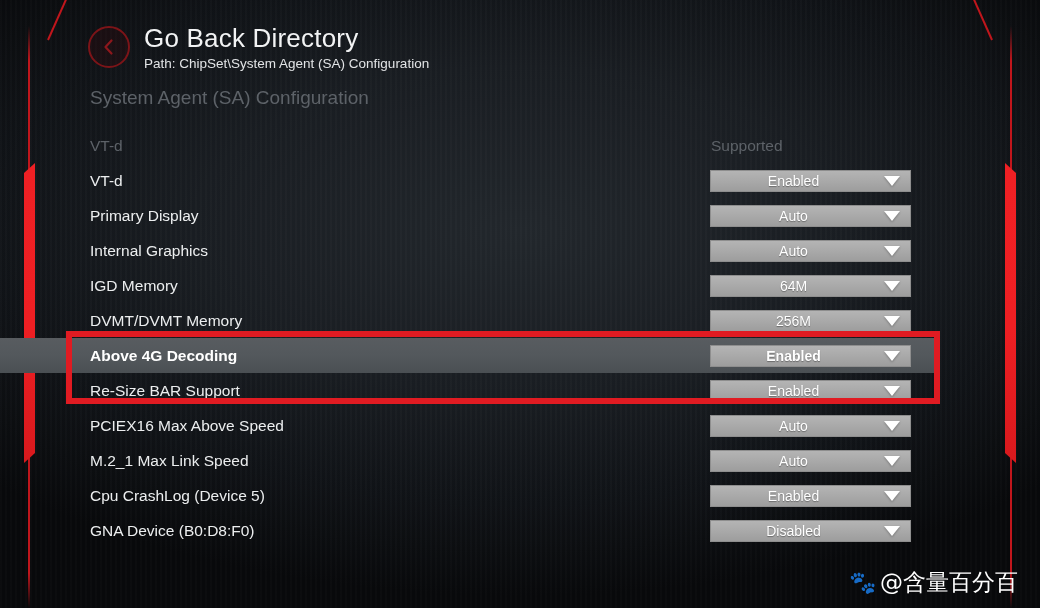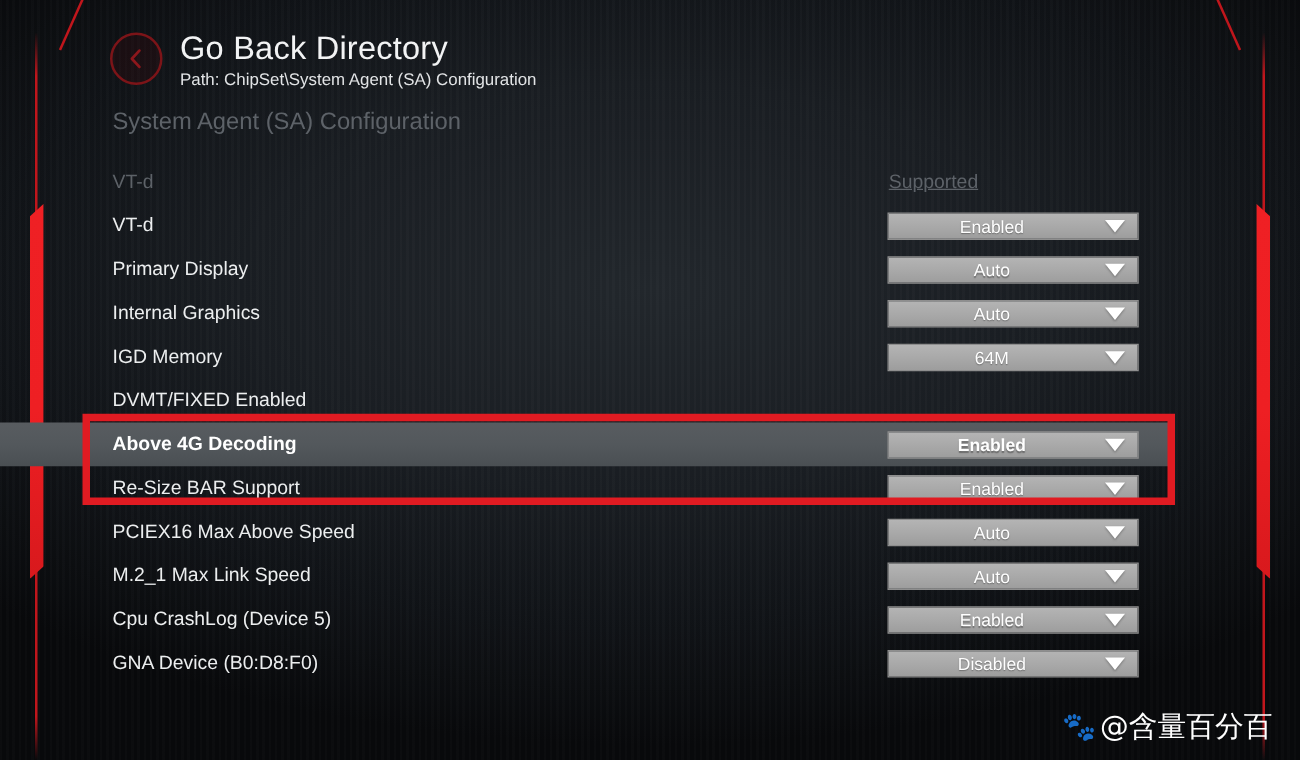--- a/index.html
+++ b/index.html
@@ -139,21 +139,20 @@
   }
 
   .row.muted .label { color: #5d6268; }
 
   .row .static-val {
     position: absolute;
     left: 711px;
     font-size: 15.5px;
     color: #5d6268;
     white-space: nowrap;
-    text-decoration: underline;
   }
 
   .row.selected {
     background: linear-gradient(180deg, #585c60 0%, #53585c 50%, #4a4f53 100%);
     font-weight: bold;
   }
   .row.selected::before {
     content: "";
     position: absolute;
     left: 0; top: 0; bottom: 0;
@@ -275,21 +274,25 @@
         </div>
       </div>
       <div class="row">
         <div class="label">IGD Memory</div>
         <div class="dropdown">
           <span class="dd-text">64M</span>
           <span class="caret"></span>
         </div>
       </div>
       <div class="row">
-        <div class="label">DVMT/FIXED Enabled</div>
+        <div class="label">DVMT/DVMT Memory</div>
+        <div class="dropdown">
+          <span class="dd-text">256M</span>
+          <span class="caret"></span>
+        </div>
       </div>
       <div class="row selected">
         <div class="label">Above 4G Decoding</div>
         <div class="dropdown">
           <span class="dd-text">Enabled</span>
           <span class="caret"></span>
         </div>
       </div>
       <div class="row">
         <div class="label">Re-Size BAR Support</div>

